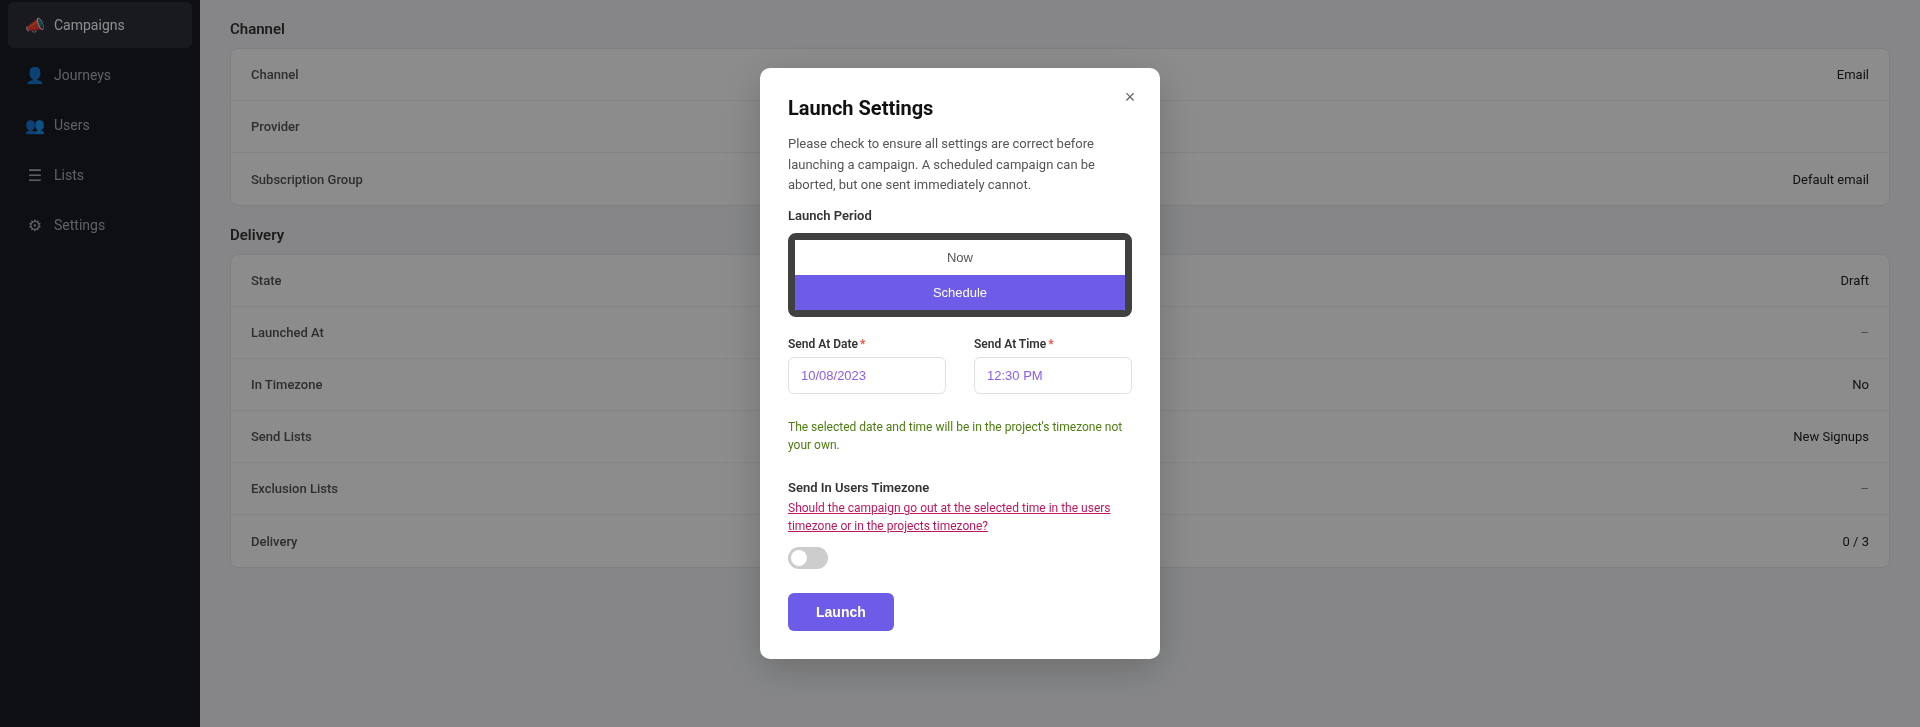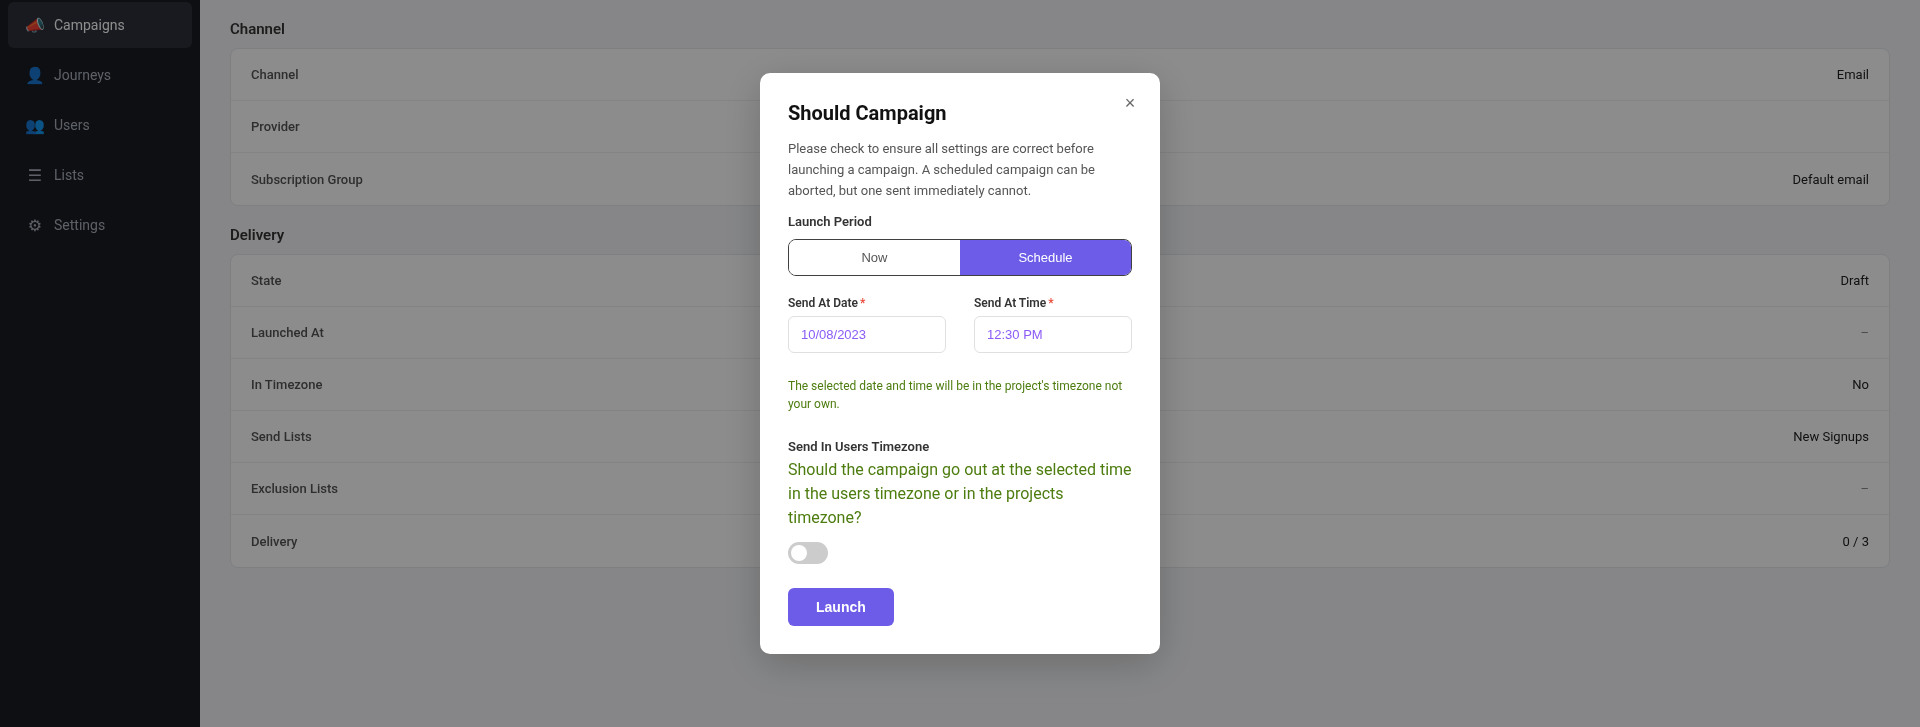--- a/index.html
+++ b/index.html
@@ -141,24 +141,25 @@
       margin-bottom: 12px;
     }
     .section-label {
       font-size: 13px;
       font-weight: 600;
       color: #333;
       margin-bottom: 10px;
     }
     .toggle-group {
       display: flex;
-      border: 1px solid #404040;
+      border: 7px solid #404040;
       border-radius: 8px;
       overflow: hidden;
       margin-bottom: 20px;
+      flex-direction: column;
     }
     .toggle-btn {
       flex: 1;
       padding: 10px;
       font-size: 13px;
       font-weight: 500;
       border: none;
       cursor: pointer;
       background: #fff;
       color: #555;
@@ -204,24 +205,25 @@
       margin-bottom: 26px;
     }
 
     .users-tz-label {
       font-size: 13px;
       font-weight: 600;
       color: #333;
       margin-bottom: 4px;
     }
     .users-tz-desc {
-      font-size: 16px;
-      color: #4d7c0f;
+      font-size: 12px;
+      color: #be185d;
       margin-bottom: 12px;
       line-height: 1.5;
+      text-decoration: underline;
     }
 
     
     .switch {
       position: relative;
       width: 40px;
       height: 22px;
       display: inline-block;
     }
     .slider {
@@ -325,21 +327,21 @@
       <span class="info-label">Delivery</span>
       <span class="info-value dark">0 / 3</span>
     </div>
   </div>
 
 </main>
 
 <div class="modal-overlay">
   <div class="modal">
 
-    <div class="modal-title">Should Campaign</div>
+    <div class="modal-title">Launch Settings</div>
     <button class="modal-close">×</button>
     <p class="modal-desc">Please check to ensure all settings are correct before launching a campaign. A scheduled campaign can be aborted, but one sent immediately cannot.</p>
 
     <div class="section-label">Launch Period</div>
     <div class="toggle-group">
       <button class="toggle-btn">Now</button>
       <button class="toggle-btn active">Schedule</button>
     </div>
 
     <div class="form-row">

